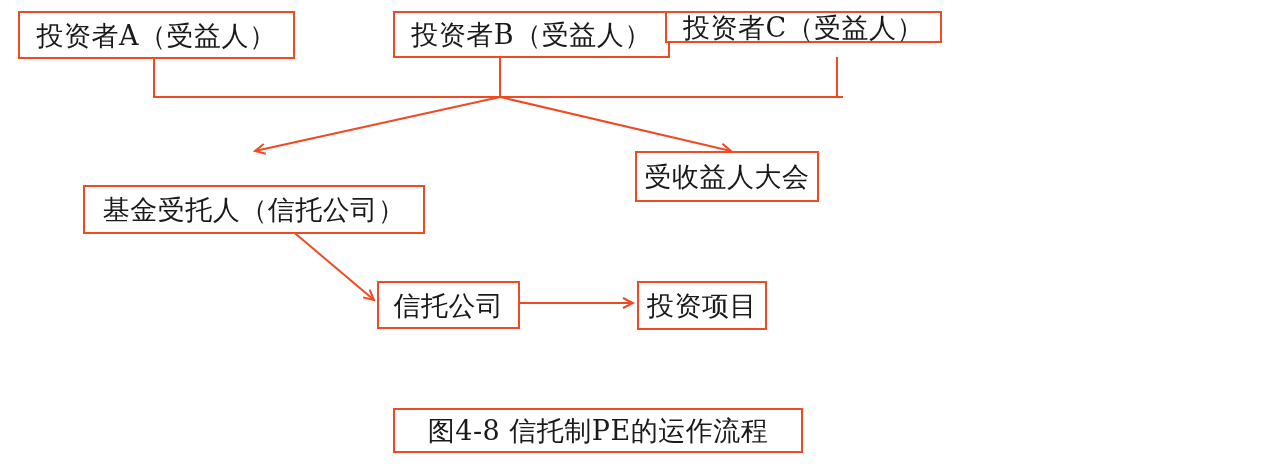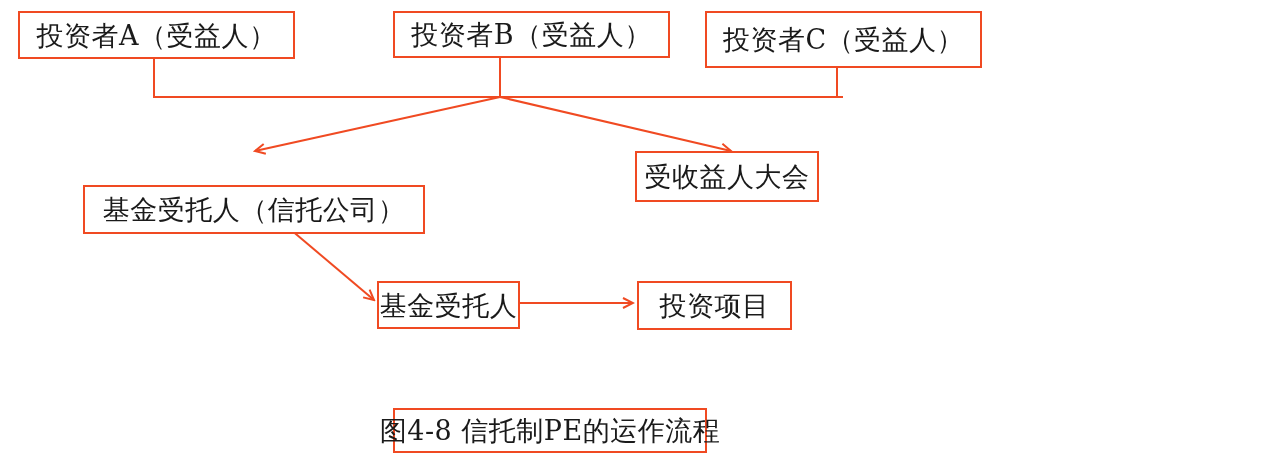--- a/index.html
+++ b/index.html
@@ -43,26 +43,26 @@
     font-size: 27px;
     line-height: 1;
     display: flex;
     align-items: center;
     justify-content: center;
     white-space: nowrap;
     letter-spacing: 0.5px;
   }
   .node-investor-a  { left: 18px;  top: 11px;  width: 277px; height: 48px; }
   .node-investor-b  { left: 360px; top: 11px;  width: 277px; height: 47px; margin-left: 33px; }
-  .node-investor-c  { left: 705px; top: 11px;  width: 277px; height: 57px; }
+  .node-investor-c  { left: 665px; top: 11px;  width: 277px; height: 32px; }
   .node-trustee     { left: 83px;  top: 153px; width: 342px; height: 49px; margin-top: 32px; }
   .node-assembly    { left: 635px; top: 151px; width: 184px; height: 51px; }
   .node-trust-plan  { left: 377px; top: 281px; width: 143px; height: 48px; }
-  .node-project     { left: 637px; top: 281px; width: 155px; height: 49px; }
-  .caption-box      { left: 393px; top: 408px; width: 314px; height: 45px; }
+  .node-project     { left: 637px; top: 281px; width: 130px; height: 49px; }
+  .caption-box      { left: 393px; top: 408px; width: 410px; height: 45px; }
 </style>
 </head>
 <body>
 
 <div class="canvas">
 
   <svg class="edges-layer" width="1280" height="468" viewBox="0 0 1280 468" xmlns="http://www.w3.org/2000/svg">
     <defs>
       <marker id="arrow" viewBox="0 0 14 14" refX="12" refY="7" markerWidth="14" markerHeight="14" orient="auto" markerUnits="userSpaceOnUse">
         <path class="arrowhead-path" d="M2,2 L12,7 L2,12"></path>
@@ -84,19 +84,19 @@
   <div class="node node-investor-a">投资者A（受益人）</div>
 
   <div class="node node-investor-b">投资者B（受益人）</div>
 
   <div class="node node-investor-c">投资者C（受益人）</div>
 
   <div class="node node-trustee">基金受托人（信托公司）</div>
 
   <div class="node node-assembly">受收益人大会</div>
 
-  <div class="node node-trust-plan">基金受托人</div>
+  <div class="node node-trust-plan">信托公司</div>
 
   <div class="node node-project">投资项目</div>
 
   <div class="node caption-box">图4-8 信托制PE的运作流程</div>
 
 </div>
 
 </body></html>

